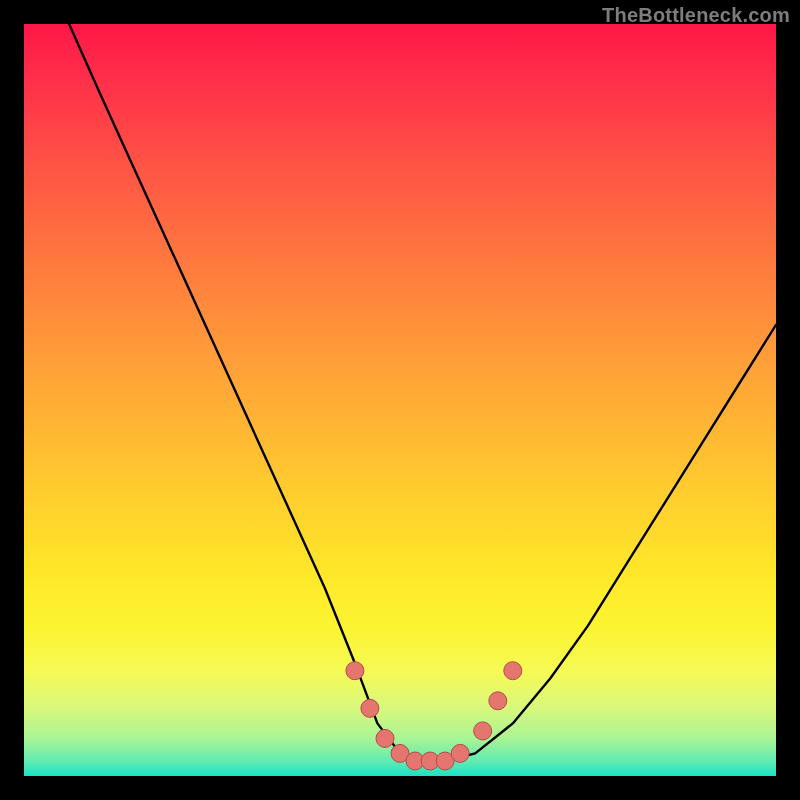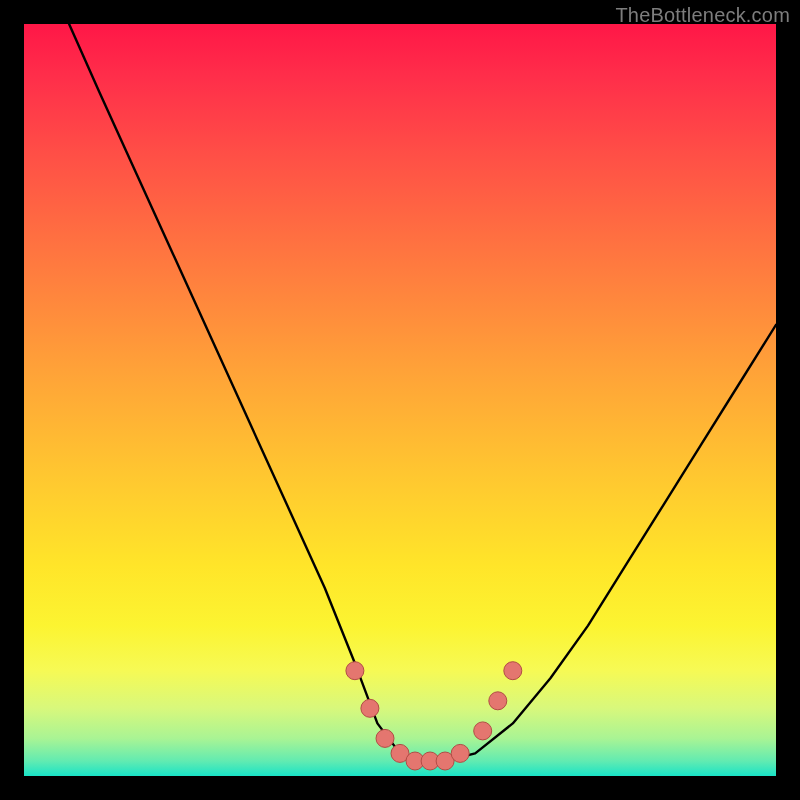--- a/index.html
+++ b/index.html
@@ -40,21 +40,21 @@
       #62ebb1 98%,
       #19e3c7 100%
     );
   }
   .watermark {
     position: absolute;
     top: 4px;
     right: 10px;
     color: #7d7d7d;
     font-size: 20px;
-    font-weight: 400;
+    font-weight: 700;
     letter-spacing: 0.2px;
     user-select: none;
   }
   svg.curve {
     position: absolute;
     top: 0; left: 0;
     width: 752px;
     height: 752px;
     pointer-events: none;
   }

